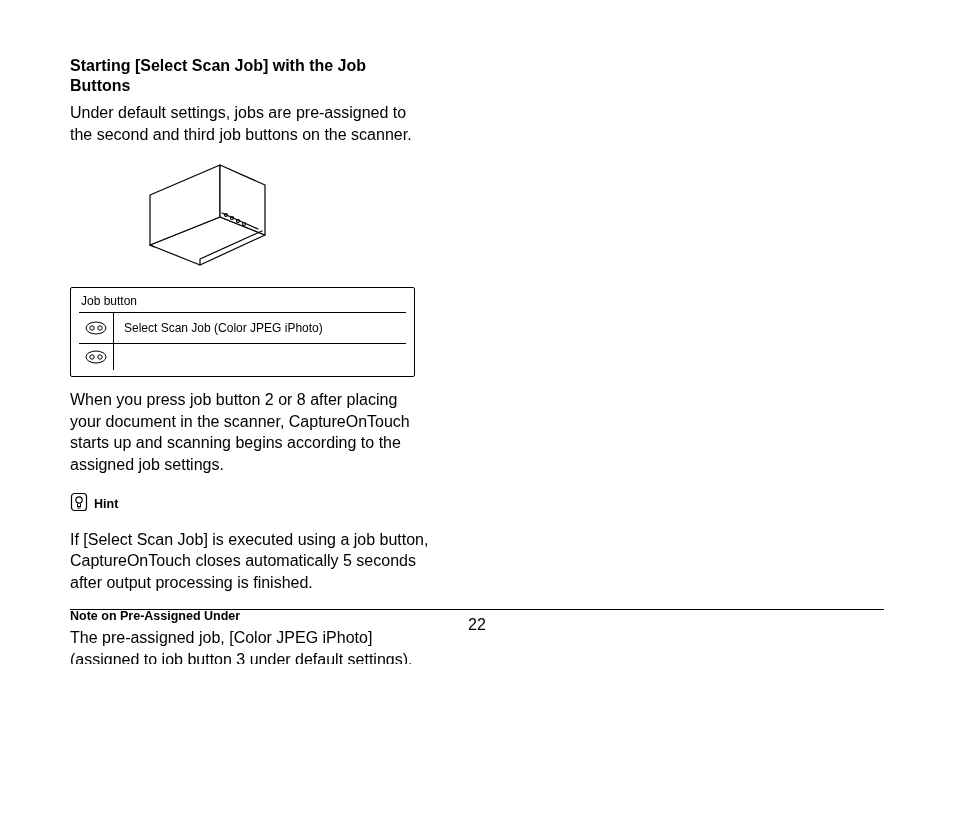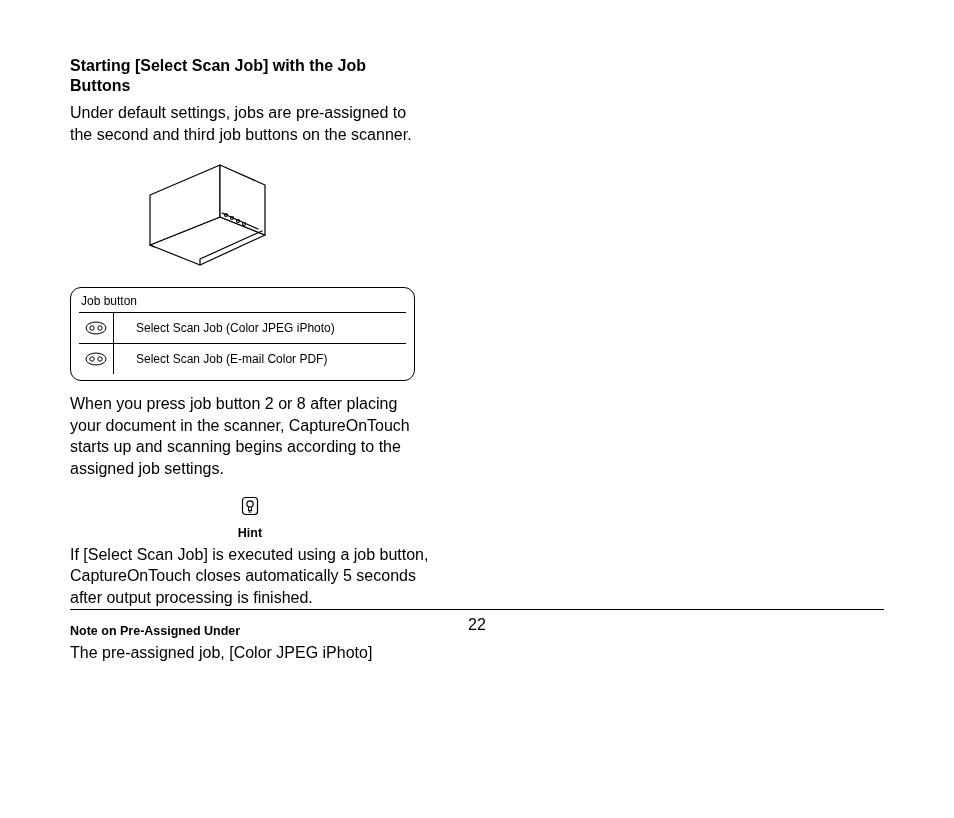--- a/index.html
+++ b/index.html
@@ -30,35 +30,34 @@
   p.body {
     font-size: 16px;
     line-height: 1.35;
     margin: 0 0 10px 0;
   }
   .scanner-figure {
     margin: 6px 0 8px 60px;
   }
   .job-table {
     border: 1px solid #000;
-    border-radius: 11px;
+    border-radius: 2px;
     width: 345px;
     box-sizing: border-box;
     overflow: hidden;
     margin-bottom: 12px;
   }
   .job-table .header {
     font-size: 12px;
     padding: 6px 10px 4px 10px;
   }
   .job-table .row {
     display: flex;
     border-top: 1px solid #000;
     margin: 0 8px;
-    gap: 12px;
   }
   .job-table .row:last-child {
     margin-bottom: 6px;
   }
   .job-table .icon-cell {
     width: 34px;
     display: flex;
     align-items: center;
     justify-content: center;
     border-right: 1px solid #000;
@@ -66,22 +65,21 @@
   }
   .job-table .label-cell {
     flex: 1;
     font-size: 12px;
     padding: 8px 10px;
   }
   .hint-row {
     display: flex;
     align-items: center;
     gap: 6px;
-    margin: 16px 0 4px 0;
-    flex-direction: column;
+    margin: 16px 0 13px 0;
   }
   .hint-label {
     font-weight: bold;
     font-size: 12.5px;
   }
   .sub-heading {
     font-weight: bold;
     font-size: 12.5px;
     margin: 16px 0 4px 0;
   }
@@ -145,21 +143,20 @@
         <div class="label-cell">Select Scan Job (Color JPEG iPhoto)</div>
       </div>
       <div class="row">
         <div class="icon-cell">
           <svg width="22" height="14" viewBox="0 0 22 14">
             <ellipse cx="11" cy="7" rx="10" ry="6" fill="none" stroke="#000" stroke-width="1"></ellipse>
             <circle cx="7" cy="7" r="2.2" fill="none" stroke="#000" stroke-width="1"></circle>
             <circle cx="15" cy="7" r="2.2" fill="none" stroke="#000" stroke-width="1"></circle>
           </svg>
         </div>
-        <div class="label-cell">Select Scan Job (E-mail Color PDF)</div>
       </div>
     </div>
 
     <p class="body">When you press job button 2 or 8 after placing your document in the scanner, CaptureOnTouch starts up and scanning begins according to the assigned job settings.</p>
 
     <div class="hint-row">
       <span>
         <svg width="18" height="20" viewBox="0 0 18 20">
           <rect x="1.5" y="1.5" width="15" height="17" rx="3" ry="3" fill="none" stroke="#000" stroke-width="1.2"></rect>
           <circle cx="9" cy="8" r="3.2" fill="none" stroke="#000" stroke-width="1.2"></circle>

